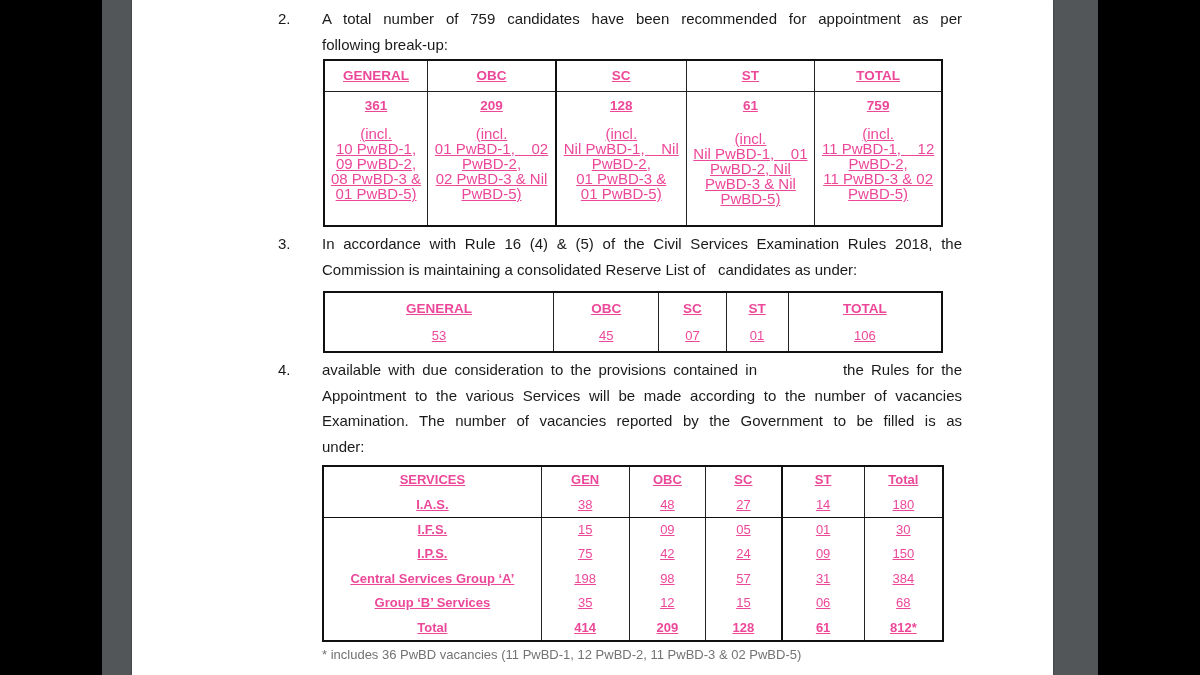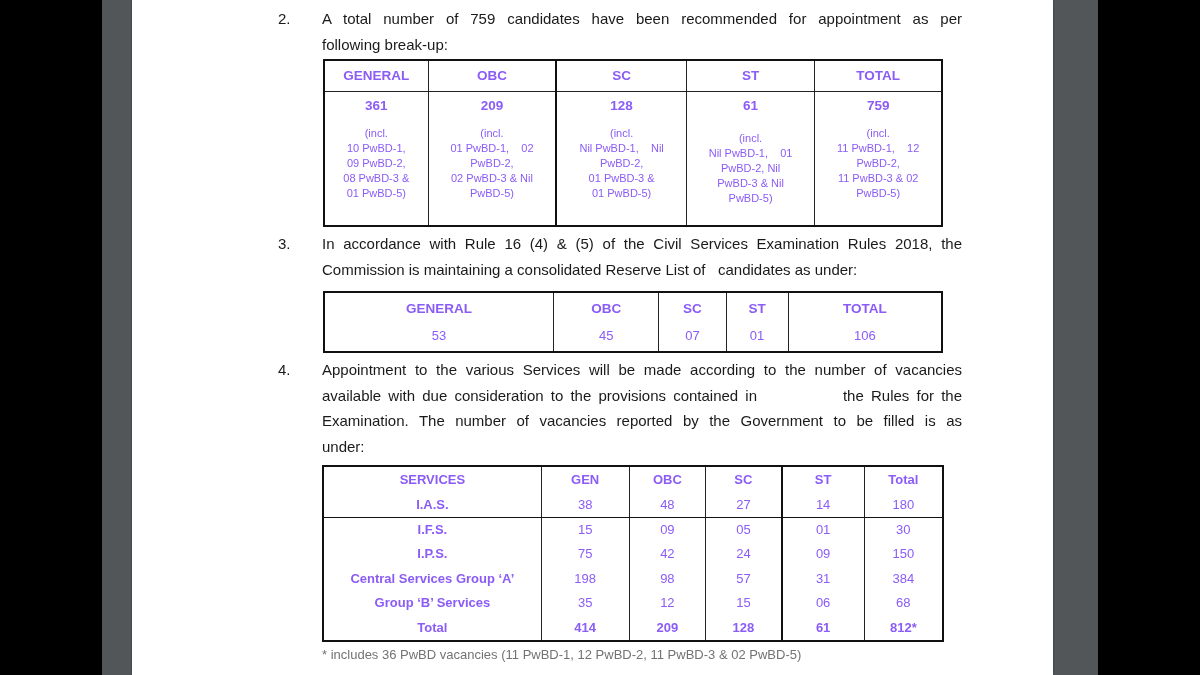--- a/index.html
+++ b/index.html
@@ -16,29 +16,29 @@
     }
     .para {
       position: absolute; left: 0; width: 921px;
       font-size: 15px; line-height: 25.5px; color: #1a1a1a;
     }
     .para .num { position: absolute; left: 146px; top: 0; }
     .para .txt { position: absolute; left: 190px; width: 640px; text-align: justify; }
     .para .txt span.line { display: block; text-align: justify; text-align-last: justify; white-space: nowrap; }
     .para .txt span.line.last { text-align-last: left; }
 
-    table.grid { position: absolute; border-collapse: collapse; font-size: 12px; color: #8b5cf6; }
+    table.grid { position: absolute; border-collapse: collapse; font-size: 12px; color: #ec4899; text-decoration: underline; }
     table.grid td { text-align: center; vertical-align: top; border-left: 1px solid #222; border-right: 1px solid #222; }
     table.grid { border: 2px solid #111; }
 
     
     #t1 { left: 191px; top: 59px; width: 620px; }
     #t1 td.h { font-weight: bold; font-size: 13.5px; height: 30px; line-height: 30px; border-bottom: 1px solid #222; }
     #t1 td.v { font-weight: bold; font-size: 13.5px; padding-top: 6px; height: 34px; }
-    #t1 td.d { font-size: 11px; line-height: 15.2px; padding: 0 3px 2px; height: 100px; vertical-align: top; }
+    #t1 td.d { font-size: 15px; line-height: 15.2px; padding: 0 3px 2px; height: 100px; vertical-align: top; }
     #t1 td.thick { border-left: 2px solid #111; }
 
     
     #t2 { left: 191px; top: 291px; width: 620px; }
     #t2 td.h { font-weight: bold; font-size: 13.5px; height: 31px; line-height: 31px; }
     #t2 td.v { font-size: 13px; height: 28px; line-height: 24px; }
 
     
     #t3 { left: 190px; top: 465px; width: 622px; }
     #t3 td { font-size: 13px; height: 24.5px; line-height: 24px; vertical-align: middle; }
@@ -146,22 +146,22 @@
       <td class="v">07</td>
       <td class="v">01</td>
       <td class="v">106</td>
     </tr>
   </tbody>
     </table>
 
   <div class="para" style="top:357px;">
     <span class="num">4.</span>
     <div class="txt">
+      <span class="line" style="white-space:pre;">available with due consideration to the provisions contained in            the Rules for the</span>
       <span class="line">Appointment to the various Services will be made according to the number of vacancies</span>
-      <span class="line" style="white-space:pre;">available with due consideration to the provisions contained in            the Rules for the</span>
       <span class="line">Examination. The number of vacancies reported by the Government to be filled is as</span>
       <span class="line last">under:</span>
     </div>
   </div>
 
   <table class="grid" id="t3">
     <colgroup>
       <col style="width:219px">
         <col style="width:88px">
         <col style="width:77px">

